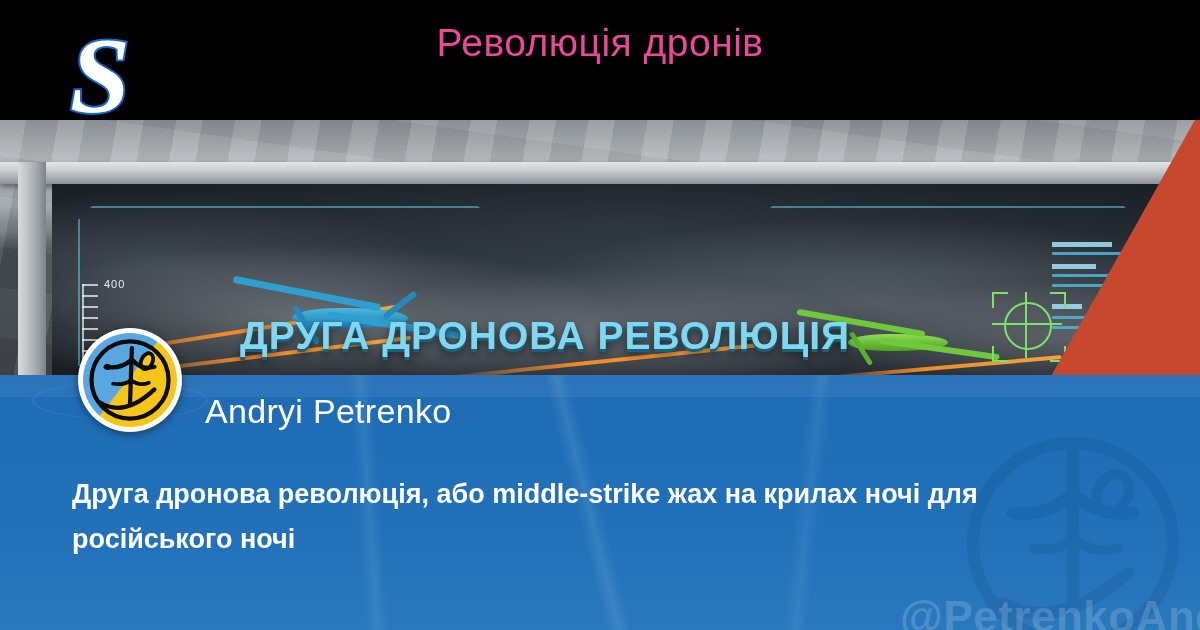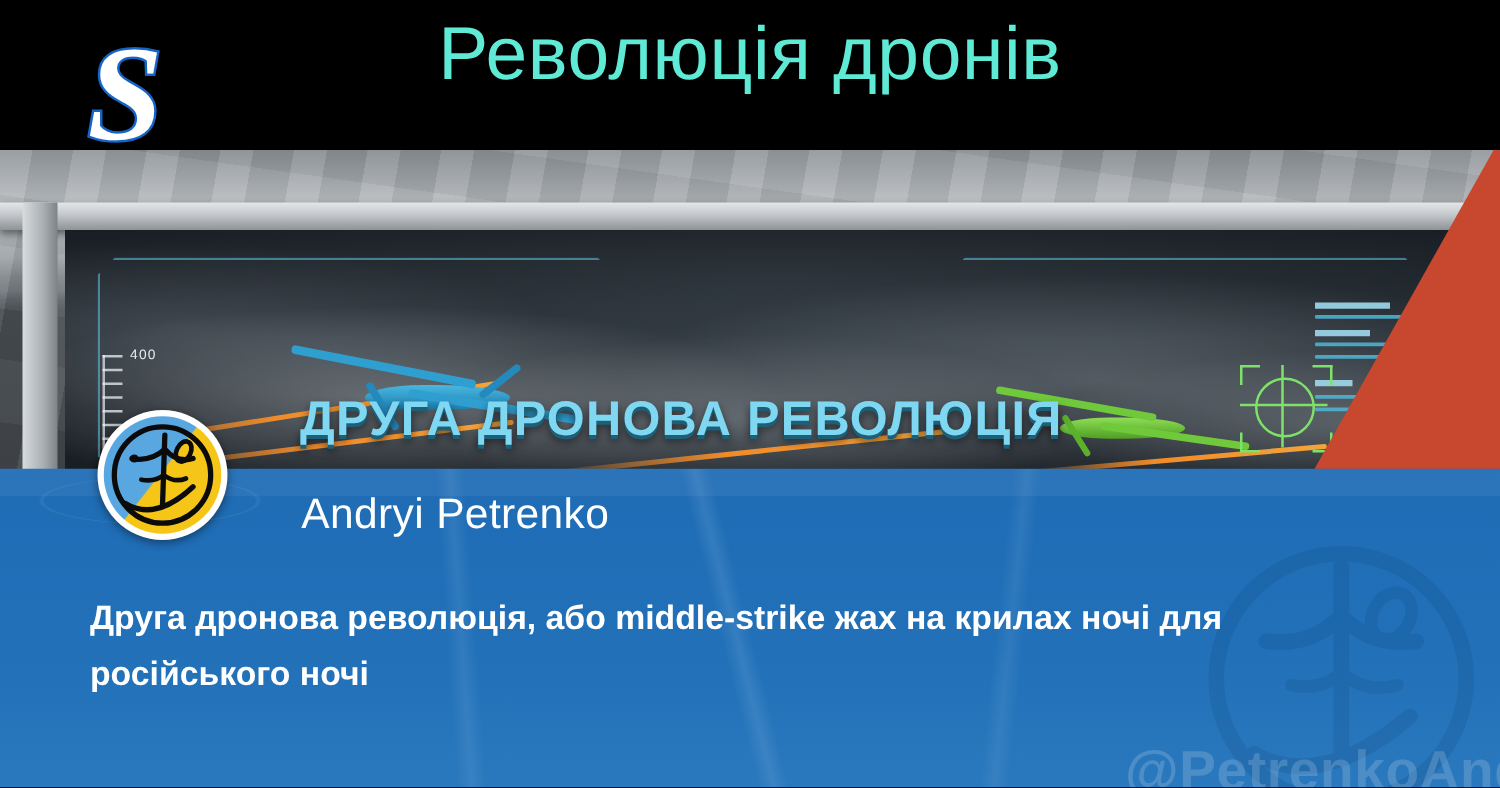--- a/index.html
+++ b/index.html
@@ -2,21 +2,21 @@
 <html><head>
 <meta charset="utf-8">
 <style>
   html,body{margin:0;padding:0;background:#000;}
   body{width:1200px;height:630px;overflow:hidden;font-family:"Liberation Sans",sans-serif;}
   #card{position:relative;width:1200px;height:630px;overflow:hidden;background:#0d0d0d;}
 
   
   .header{position:absolute;left:0;top:0;width:1200px;height:120px;background:#000;z-index:40;}
   .header-title{position:absolute;left:0;top:8px;width:1200px;text-align:center;
-    color:#5eead4;font-size:60px;line-height:70px;letter-spacing:.5px;font-weight:400;
+    color:#ec4899;font-size:39px;line-height:70px;letter-spacing:.5px;font-weight:400;
     font-family:"Liberation Sans",sans-serif;white-space:nowrap;}
   .logo-s{position:absolute;left:70px;top:22px;width:80px;height:100px;z-index:45;}
   .logo-s span{position:absolute;left:0;top:-8px;font-family:"Liberation Serif",serif;
     font-style:italic;font-weight:700;font-size:108px;color:#ffffff;
     -webkit-text-stroke:4px #1565c9;paint-order:stroke fill;}
 
   
   .banner{position:absolute;left:0;top:118px;width:1200px;height:260px;overflow:hidden;z-index:10;
     background:#4a4f55;}
   
@@ -93,21 +93,21 @@
       radial-gradient(closest-side at 52% 150%, rgba(255,255,255,0) 36%, rgba(170,210,245,.40) 38%, rgba(255,255,255,0) 41%),
       radial-gradient(closest-side at 10% 10%, rgba(255,255,255,0) 70%, rgba(160,205,240,.35) 72%, rgba(255,255,255,0) 75%);}
   .blue-rays{position:absolute;left:0;top:0;width:1200px;height:255px;opacity:.22;
     background:
       linear-gradient(76deg, rgba(255,255,255,0) 48%, rgba(200,228,250,.55) 49%, rgba(255,255,255,0) 50%),
       linear-gradient(86deg, rgba(255,255,255,0) 30%, rgba(200,228,250,.45) 31%, rgba(255,255,255,0) 32%),
       linear-gradient(96deg, rgba(255,255,255,0) 66%, rgba(200,228,250,.40) 67%, rgba(255,255,255,0) 68%);}
   .blue-band{position:absolute;left:0;top:0;width:1200px;height:22px;background:rgba(255,255,255,.055);}
 
   .author{position:absolute;left:205px;top:392px;z-index:50;color:#ffffff;
-    font-family:"Liberation Sans",sans-serif;font-size:34px;font-weight:400;letter-spacing:.3px;margin-left:36px;}
+    font-family:"Liberation Sans",sans-serif;font-size:34px;font-weight:400;letter-spacing:.3px;}
 
   .art-title{position:absolute;left:72px;top:472px;width:930px;z-index:50;color:#ffffff;
     font-family:"Liberation Sans",sans-serif;font-weight:700;font-size:27px;line-height:45px;}
 
   
   .avatar{position:absolute;left:78px;top:328px;width:104px;height:104px;border-radius:50%;
     z-index:60;background:#ffffff;box-shadow:0 2px 8px rgba(0,0,0,.45);}
   .avatar .disc{position:absolute;left:5px;top:5px;width:94px;height:94px;border-radius:50%;overflow:hidden;
     background:linear-gradient(128deg,#59a7e0 0%,#59a7e0 48%,#f5c518 49%,#f5c518 100%);}
   .avatar svg{position:absolute;left:5px;top:5px;}

